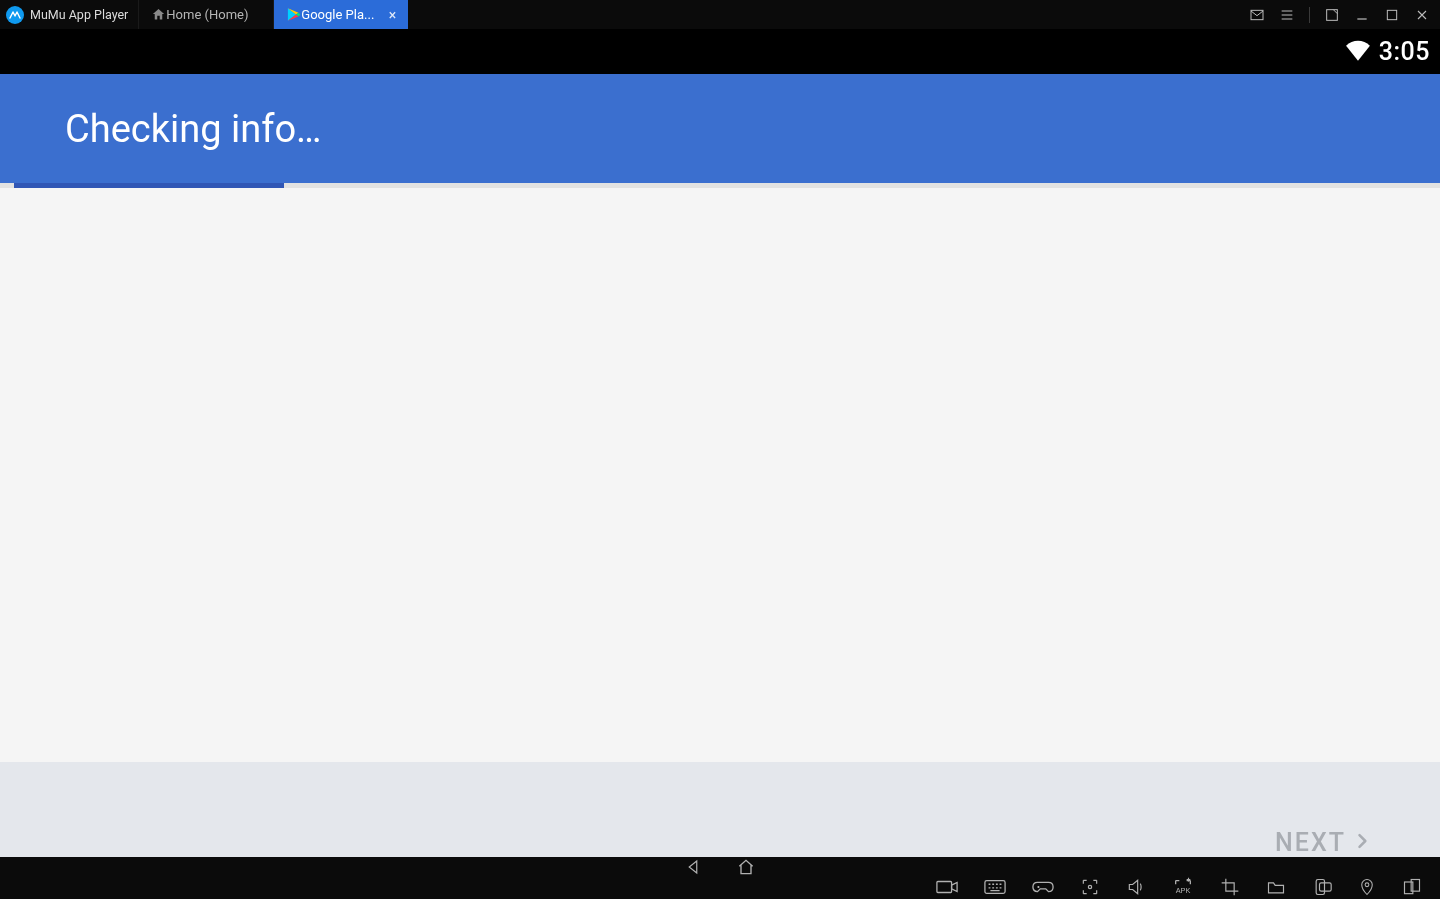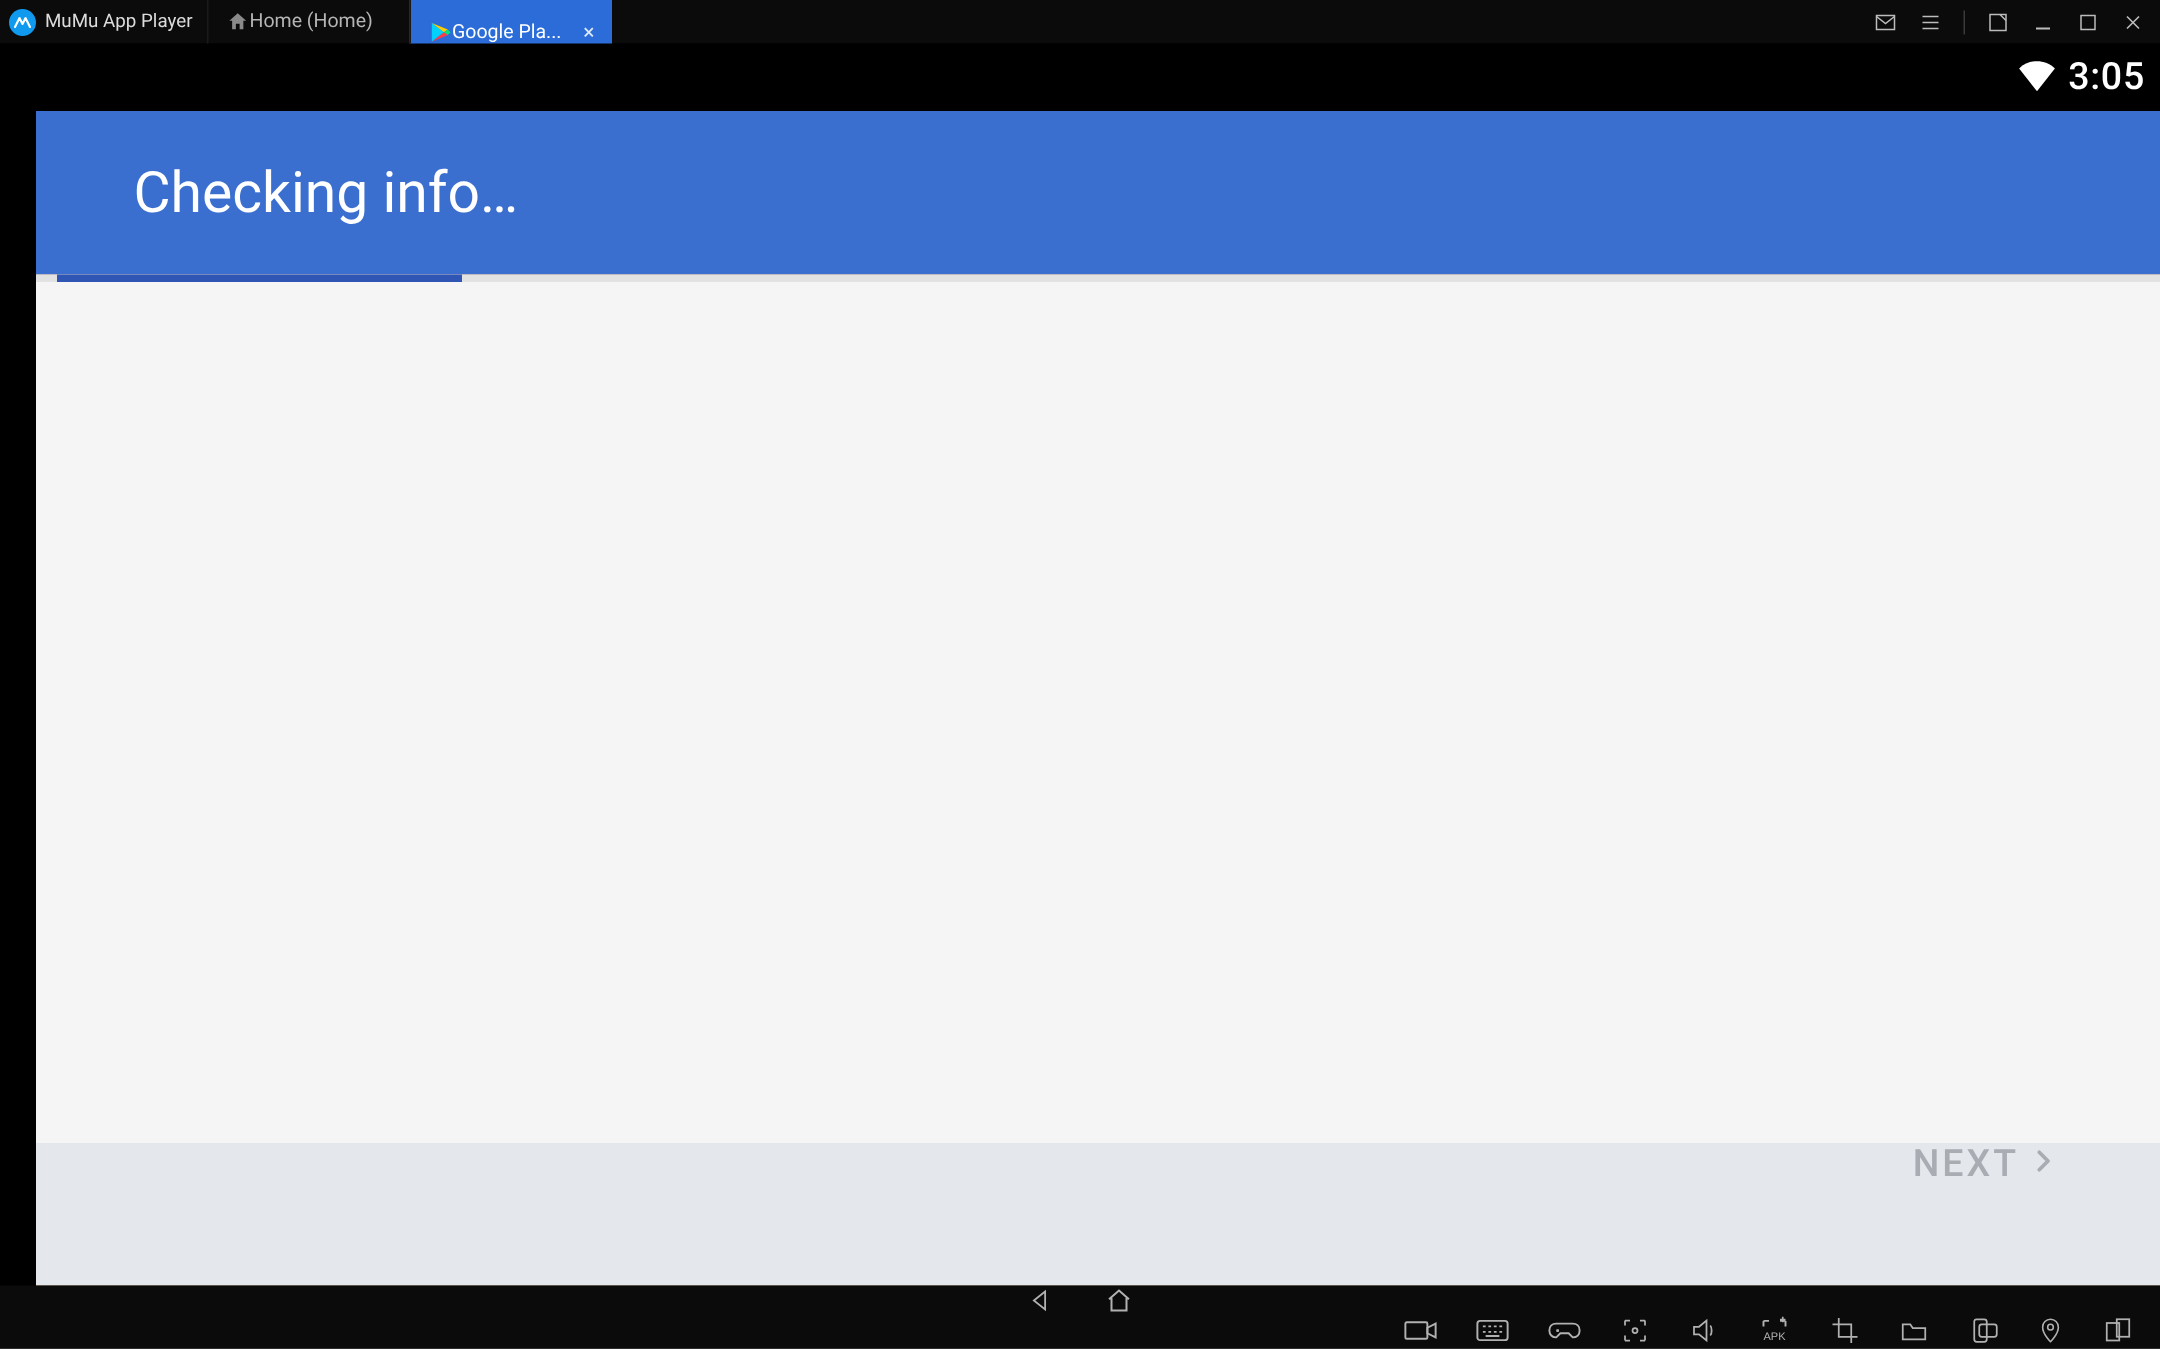--- a/index.html
+++ b/index.html
@@ -28,62 +28,62 @@
     display: inline-flex; align-items: center; justify-content: center;
     color: #fff; font-weight: 700; font-size: 10px;
   }
   .tab {
     display: flex; align-items: center; gap: 0;
     padding: 0 12px; min-width: 135px; max-width: 140px;
     border-left: 1px solid #1a1a1a;
     cursor: pointer;
     color: #b5b5b5;
   }
-  .tab.active { background: #2b6cd9; color: #fff; align-items: flex-end; }
+  .tab.active { background: #2b6cd9; color: #fff; }
   .tab-close { margin-left: auto; color: inherit; font-size: 14px; line-height: 1; opacity: .85; }
   .win-controls {
     margin-left: auto; display: flex; align-items: center; gap: 14px;
     padding: 0 10px; color: #bcbcbc;
   }
   .win-controls svg { display: block; }
   .win-sep { width: 1px; height: 16px; background: #3a3a3a; }
 
   
   .android-status {
     height: 45px; background: #000; color: #fff;
     display: flex; align-items: center; justify-content: flex-end;
     padding-right: 10px; gap: 8px;
   }
   .clock { font-size: 25px; font-weight: 500; letter-spacing: .5px; }
 
   
   .app {
     position: absolute; left: 0; right: 0; top: 74px; bottom: 42px;
-    background: #fdba74;
-    display: flex; flex-direction: column; margin-left: 24px;
+    background: #a21caf;
+    display: flex; flex-direction: column;
   }
   .header {
     background: #3b6fcf;
     height: 109px;
     display: flex; align-items: center;
     padding-left: 65px;
     color: #fff;
   }
   .header-title { font-size: 38px; font-weight: 400; }
   .progress-track {
     height: 5px; background: #e2e2e2; position: relative;
   }
   .progress-bar {
     position: absolute; left: 14px; top: 0; height: 5px; width: 270px;
     background: #3056b5;
   }
   .body { flex: 1; background: #f5f5f5; }
   .footer {
     height: 95px; background: #e4e7ec;
-    display: flex; align-items: flex-start; justify-content: flex-end;
+    display: flex; align-items: flex-end; justify-content: flex-end;
     padding-right: 68px;
   }
   .next-btn {
     display: flex; align-items: center; gap: 6px;
     color: #a9adb3; font-size: 25px; font-weight: 500;
     letter-spacing: 2px;
     cursor: default;
   }
 
   

